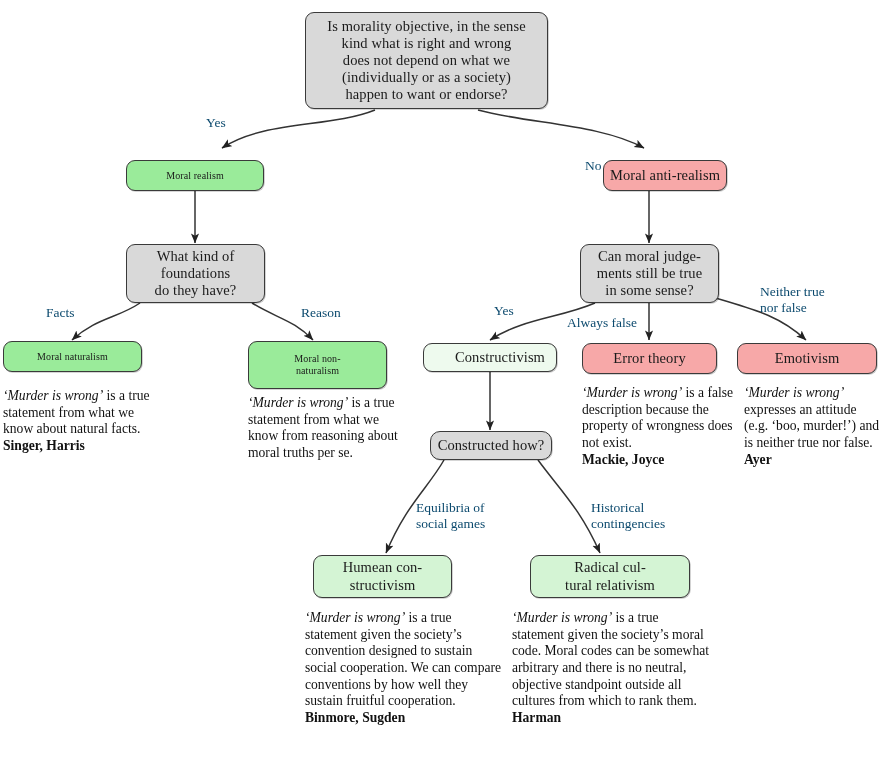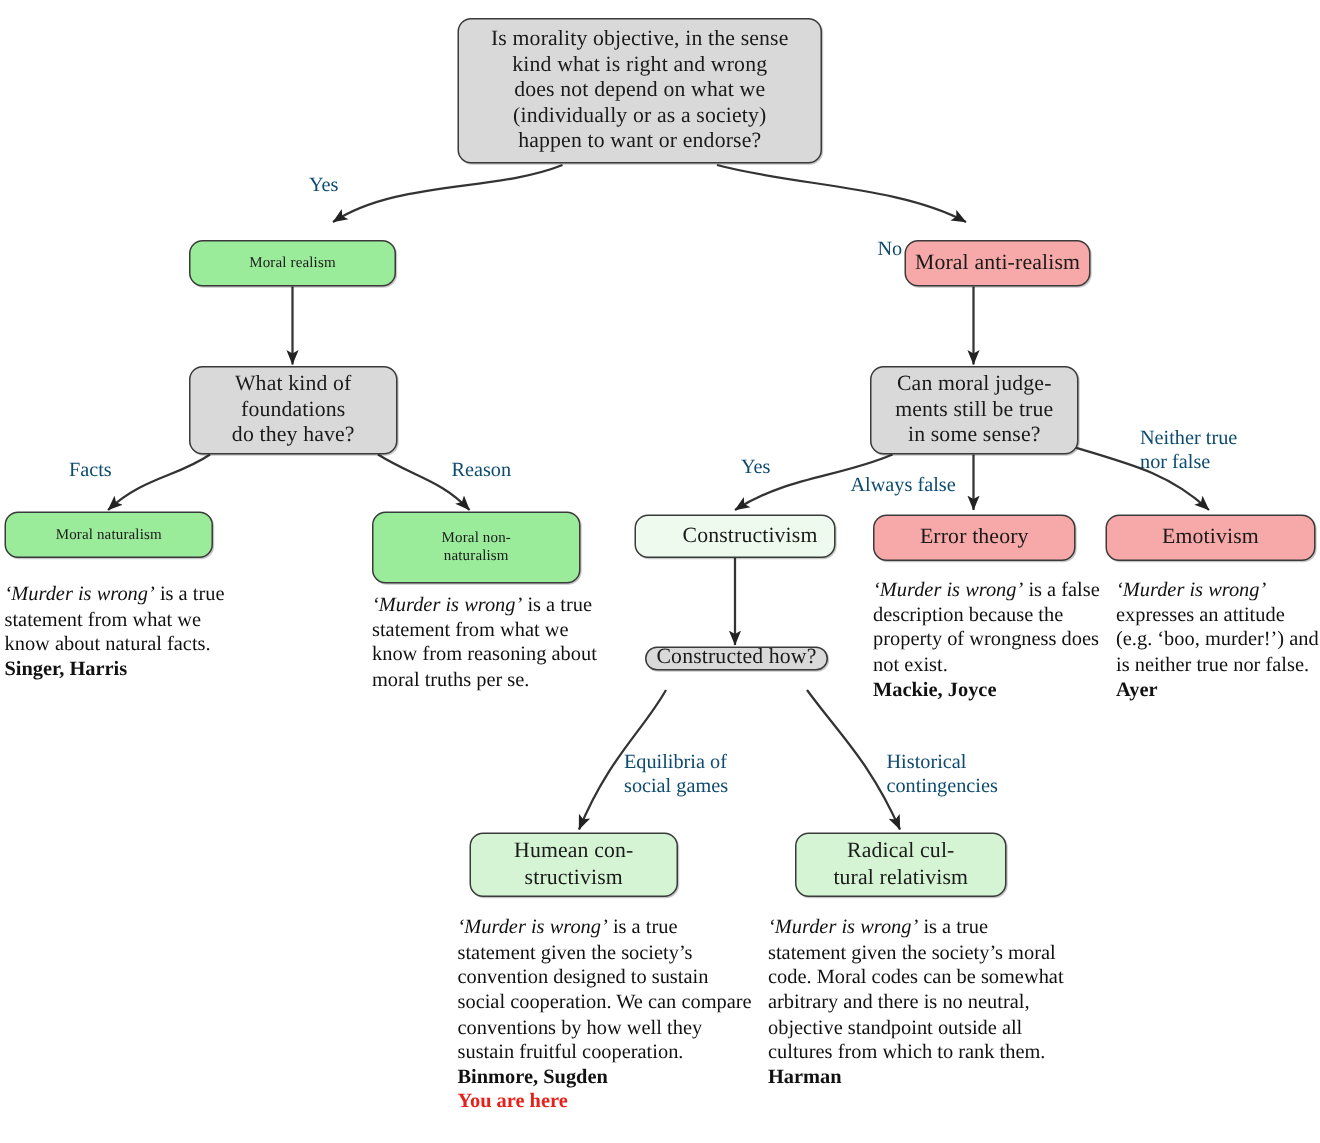--- a/index.html
+++ b/index.html
@@ -114,41 +114,41 @@
   </div>
 
   <div class="node pink" style="left:737px;top:343px;width:140px;height:31px;">
     <span>Emotivism</span>
   </div>
 
   <div class="node pink" style="left:582px;top:343px;width:135px;height:31px;">
     <span>Error theory</span>
   </div>
 
-  <div class="node q-gray" style="left:430px;top:431px;width:122px;height:16px;border-radius:10px;">
+  <div class="node q-gray" style="left:430px;top:431px;width:122px;height:29px;border-radius:10px;">
     <span>Constructed how?</span>
   </div>
 
   <div class="edge-label" style="left:416px;top:500px;text-align:left;">
     <div>Equilibria of</div>
     <div>social games</div>
   </div>
   <div class="edge-label" style="left:591px;top:500px;text-align:left;">
     <div>Historical</div>
     <div>contingencies</div>
   </div>
 
   <div class="node green-soft" style="left:313px;top:555px;width:139px;height:43px;">
     <span>
       <span>Humean con-</span>
       <span>structivism</span>
     </span>
   </div>
 
-  <div class="node green-soft" style="left:530px;top:555px;width:141px;height:43px;font-family:Liberation Serif, serif;">
+  <div class="node green-soft" style="left:530px;top:555px;width:160px;height:43px;font-family:Liberation Serif, serif;">
     <span>
       <span>Radical cul-</span>
       <span>tural relativism</span>
     </span>
   </div>
 
   <div class="caption" style="left:3px;top:388px;width:150px;">
     <i>‘Murder is wrong’</i><span> is a true statement from what we know about natural facts.</span>
     <b style="display:block;">Singer, Harris</b>
   </div>
@@ -163,21 +163,20 @@
   </div>
 
   <div class="caption" style="left:744px;top:385px;width:136px;">
     <i>‘Murder is wrong’</i><span> expresses an attitude (e.g. ‘boo, murder!’) and is neither true nor false.</span>
     <b style="display:block;">Ayer</b>
   </div>
 
   <div class="caption" style="left:305px;top:610px;width:200px;">
     <i>‘Murder is wrong’</i><span> is a true statement given the society’s convention designed to sustain social cooperation. We can compare conventions by how well they sustain fruitful cooperation.</span>
     <b style="display:block;">Binmore, Sugden</b>
-    <span class="youarehere" style="display:block;">You are here</span>
   </div>
 
   <div class="caption" style="left:512px;top:610px;width:200px;">
     <i>‘Murder is wrong’</i><span> is a true statement given the society’s moral code. Moral codes can be somewhat arbitrary and there is no neutral, objective standpoint outside all cultures from which to rank them.</span>
     <b style="display:block;">Harman</b>
   </div>
 
 </div>
 
 </body></html>

